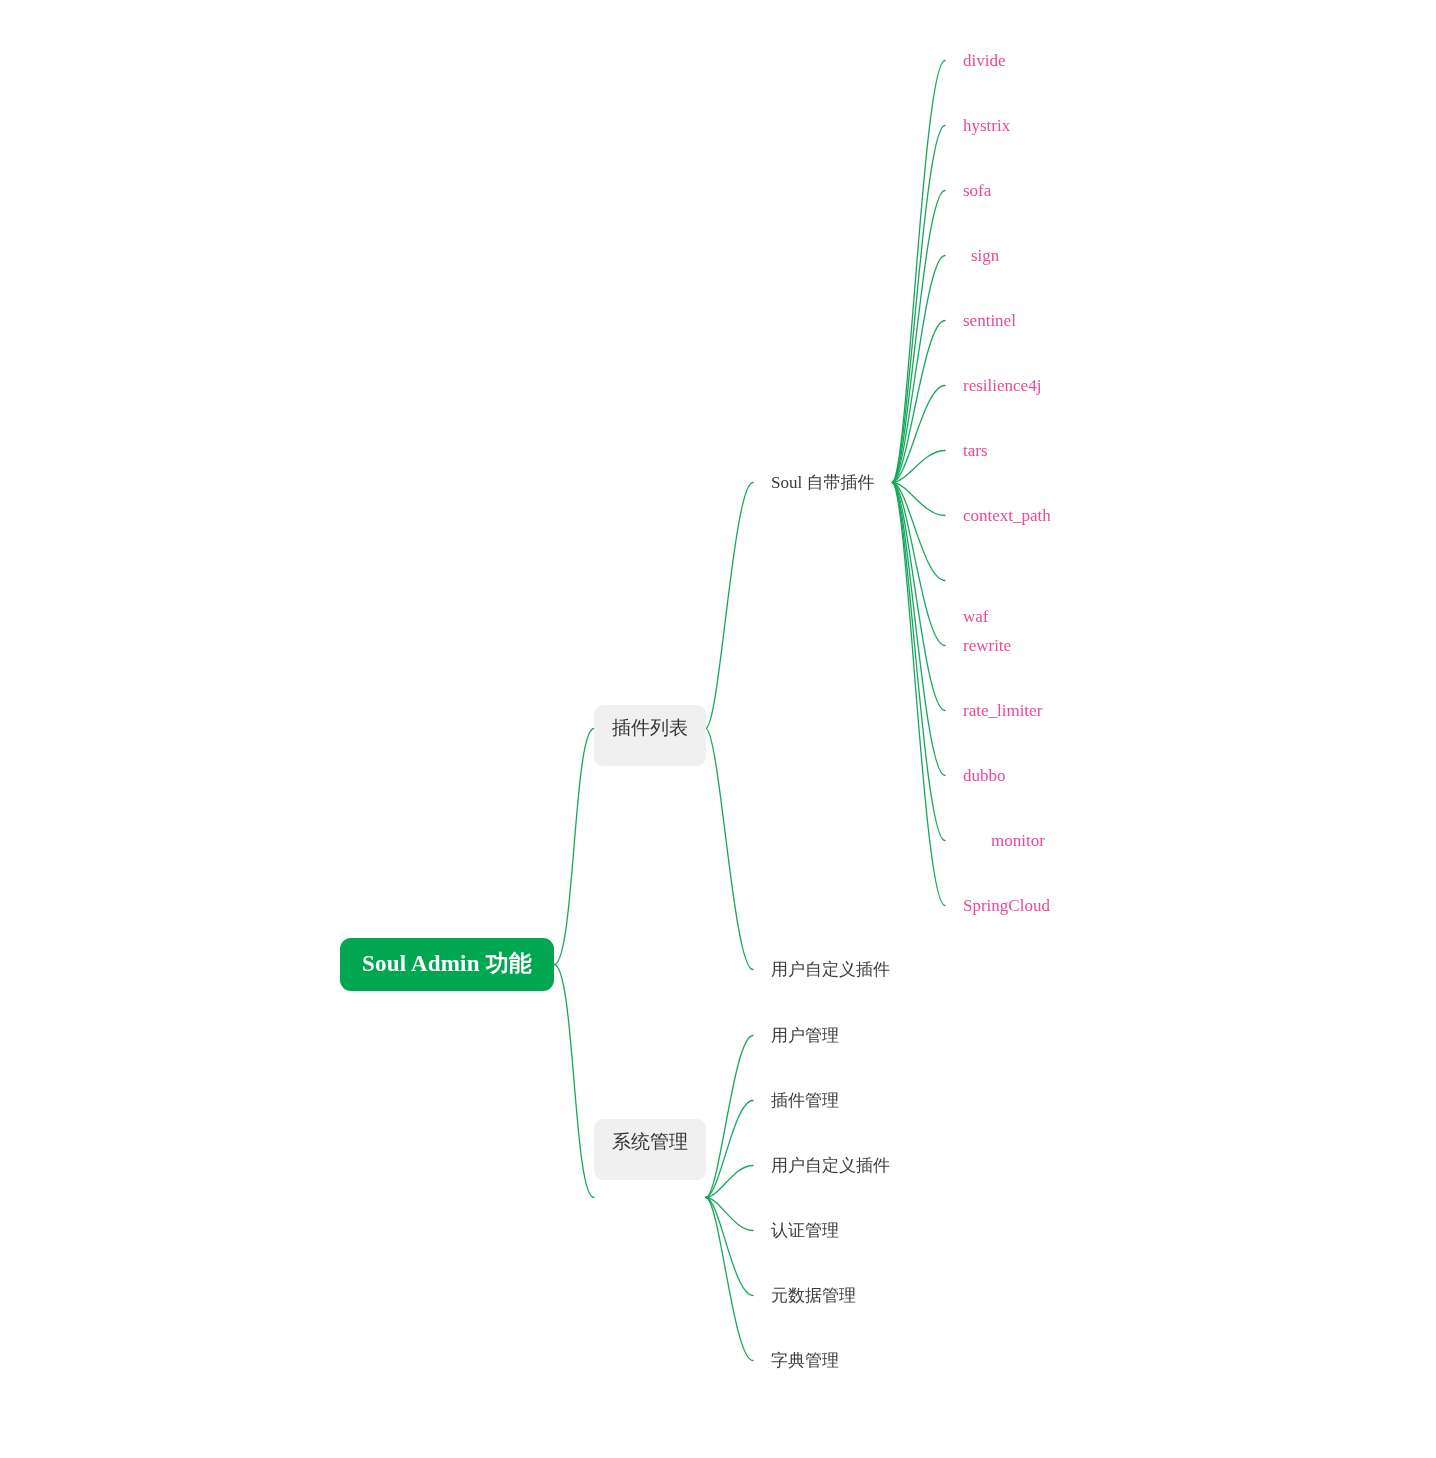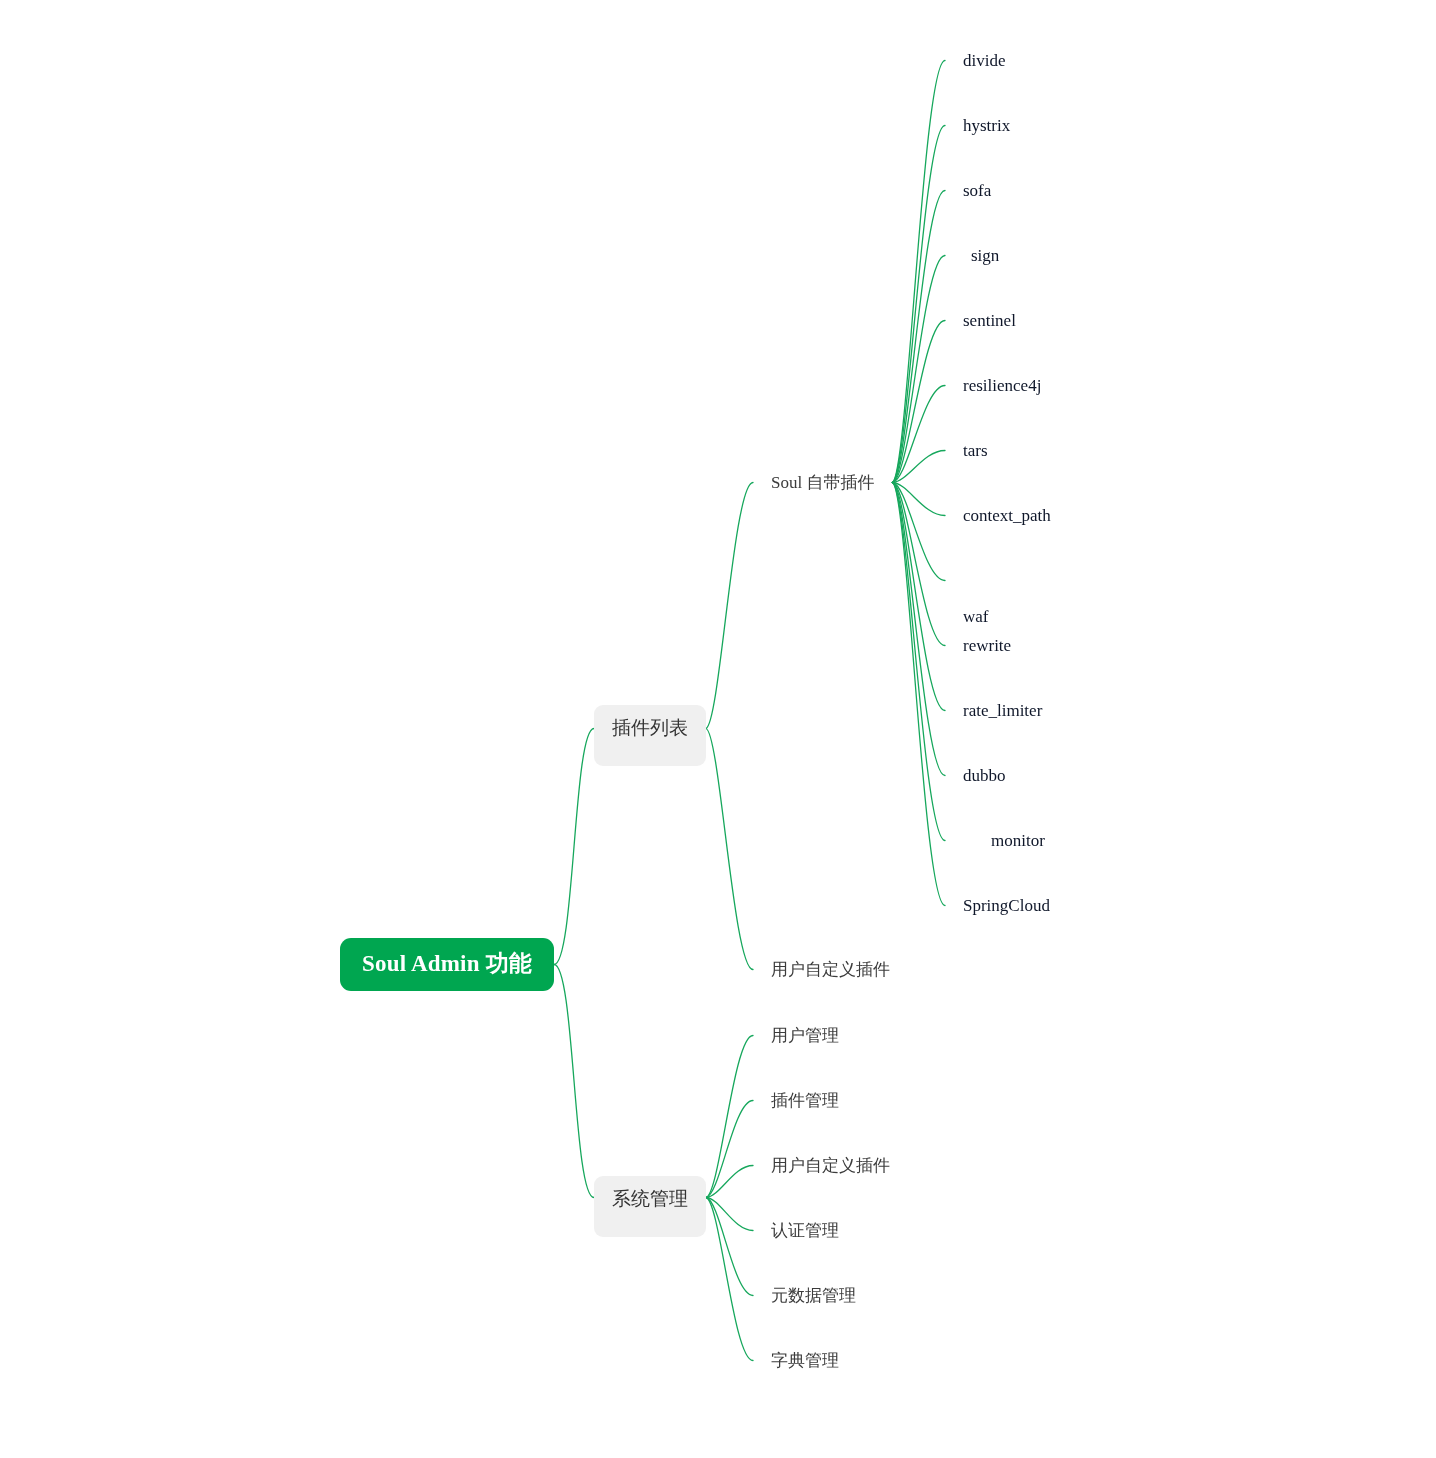--- a/index.html
+++ b/index.html
@@ -58,21 +58,21 @@
     padding: 13px 18px 29px 18px;
   }
 
   
   .node-plain {
     color: #3b3b3b;
     font-size: 17px;
     padding: 2px 0;
   }
   .node-leaf {
-    color: #0f172a;
+    color: #ec4899;
     font-size: 17px;
     padding: 2px 0;
   }
 </style>
 </head>
 <body>
 
 <div id="mindmap-root">
   <svg id="edges-layer" width="1436" height="1458" viewBox="0 0 1436 1458" xmlns="http://www.w3.org/2000/svg">
       <path d="M 554.046875 964.5 C 574.8225 964.5, 573.224375 728.5, 594 728.5" fill="none" stroke="#16a75c" stroke-width="1.3" stroke-linecap="round"></path>
@@ -112,21 +112,21 @@
       <div class="node node-leaf" style="left: 963px; top: 375px;">resilience4j</div>
       <div class="node node-leaf" style="left: 963px; top: 440px;">tars</div>
       <div class="node node-leaf" style="left: 963px; top: 505px;">context_path</div>
       <div class="node node-leaf" style="left: 963px; top: 570px; margin-top: 36px;">waf</div>
       <div class="node node-leaf" style="left: 963px; top: 635px;">rewrite</div>
       <div class="node node-leaf" style="left: 963px; top: 700px;">rate_limiter</div>
       <div class="node node-leaf" style="left: 963px; top: 765px;">dubbo</div>
       <div class="node node-leaf" style="left: 991px; top: 830px;">monitor</div>
       <div class="node node-leaf" style="left: 963px; top: 895px;">SpringCloud</div>
       <div class="node node-plain" style="left: 771px; top: 959px;">用户自定义插件</div>
-      <div class="node node-branch" style="left: 594px; top: 1176px;">系统管理</div>
+      <div class="node node-branch" style="left: 594px; top: 1119px;">系统管理</div>
       <div class="node node-plain" style="left: 771px; top: 1025px;">用户管理</div>
       <div class="node node-plain" style="left: 771px; top: 1090px;">插件管理</div>
       <div class="node node-plain" style="left: 771px; top: 1155px;">用户自定义插件</div>
       <div class="node node-plain" style="left: 771px; top: 1220px;">认证管理</div>
       <div class="node node-plain" style="left: 771px; top: 1285px;">元数据管理</div>
       <div class="node node-plain" style="left: 771px; top: 1350px;">字典管理</div>
     </div>
 </div>
 
 </body></html>

